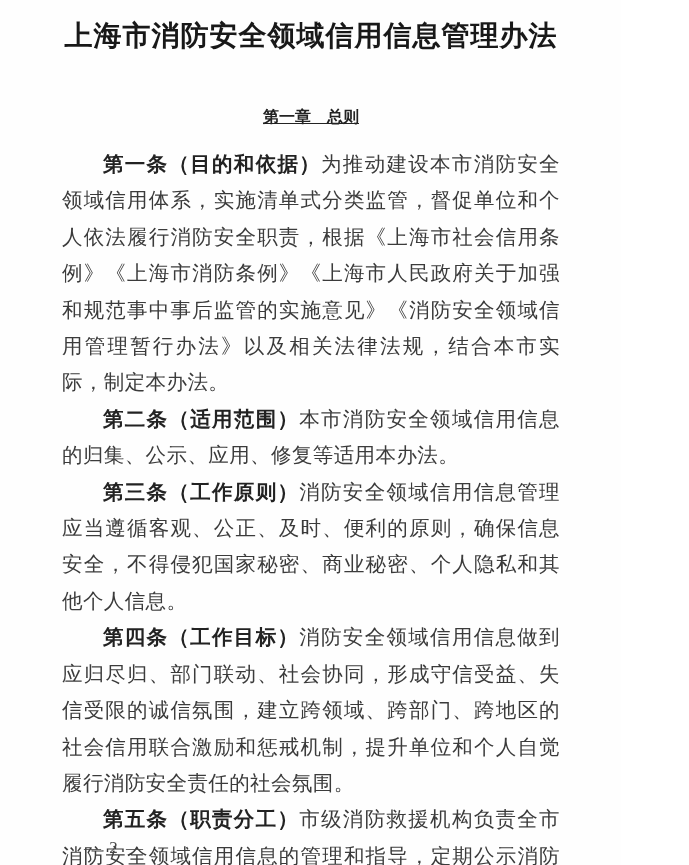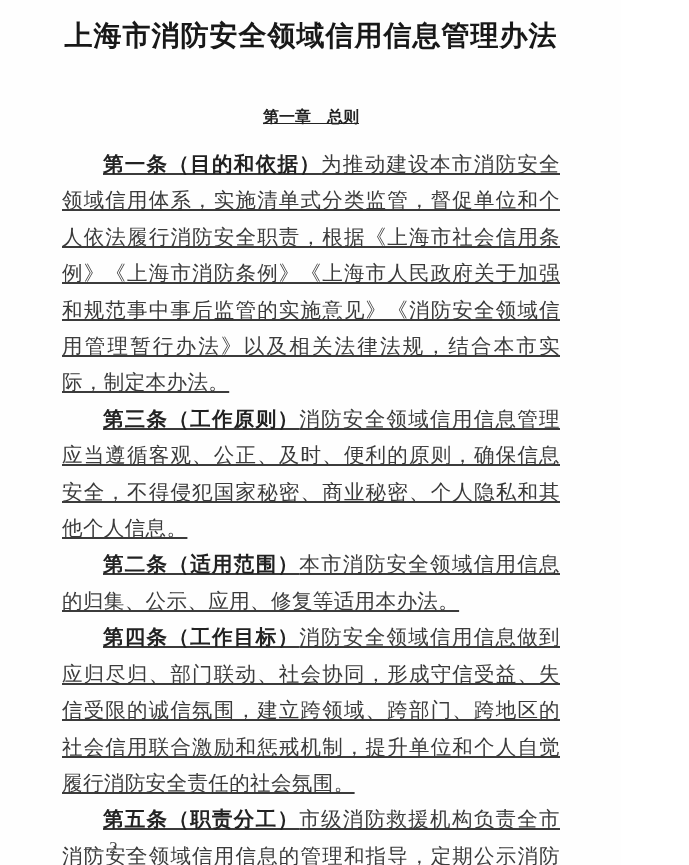--- a/index.html
+++ b/index.html
@@ -41,21 +41,20 @@
     margin-top: 15px;
   }
   .para {
     font-size: 20.5px;
     line-height: 36.4px;
     text-align: justify;
     text-justify: inter-character;
     text-indent: 2em;
     color: #3b3b3b;
     letter-spacing: 0.4px;
-    text-decoration: underline;
   }
   .article-label {
     font-family: "Liberation Sans", "DejaVu Sans", sans-serif;
     font-weight: 700;
     color: #222222;
   }
   .page-number {
     position: absolute;
     left: 84px;
     bottom: 7px;
@@ -71,23 +70,23 @@
 <div class="page">
 
   <h1 class="doc-title">上海市消防安全领域信用信息管理办法</h1>
 
   <h2 class="chapter-heading">第一章　总则</h2>
 
   <div class="body-text">
 
     <p class="para"><span class="article-label">第一条（目的和依据）</span><span>为推动建设本市消防安全领域信用体系，实施清单式分类监管，督促单位和个人依法履行消防安全职责，根据《上海市社会信用条例》《上海市消防条例》《上海市人民政府关于加强和规范事中事后监管的实施意见》《消防安全领域信用管理暂行办法》以及相关法律法规，结合本市实际，制定本办法。</span></p>
 
+    <p class="para"><span class="article-label">第二条（适用范围）</span><span>本市消防安全领域信用信息的归集、公示、应用、修复等适用本办法。</span></p>
+
     <p class="para"><span class="article-label">第三条（工作原则）</span><span>消防安全领域信用信息管理应当遵循客观、公正、及时、便利的原则，确保信息安全，不得侵犯国家秘密、商业秘密、个人隐私和其他个人信息。</span></p>
-
-    <p class="para"><span class="article-label">第二条（适用范围）</span><span>本市消防安全领域信用信息的归集、公示、应用、修复等适用本办法。</span></p>
 
     <p class="para"><span class="article-label">第四条（工作目标）</span><span>消防安全领域信用信息做到应归尽归、部门联动、社会协同，形成守信受益、失信受限的诚信氛围，建立跨领域、跨部门、跨地区的社会信用联合激励和惩戒机制，提升单位和个人自觉履行消防安全责任的社会氛围。</span></p>
 
     <p class="para"><span class="article-label">第五条（职责分工）</span><span>市级消防救援机构负责全市消防安全领域信用信息的管理和指导，定期公示消防安全领域信用信息，与相关行业部门发布《联合奖惩备忘录》，负责将全市信用信息推</span></p>
 
   </div>
 
   <div class="page-number">— 2 —</div>
 
 </div>

